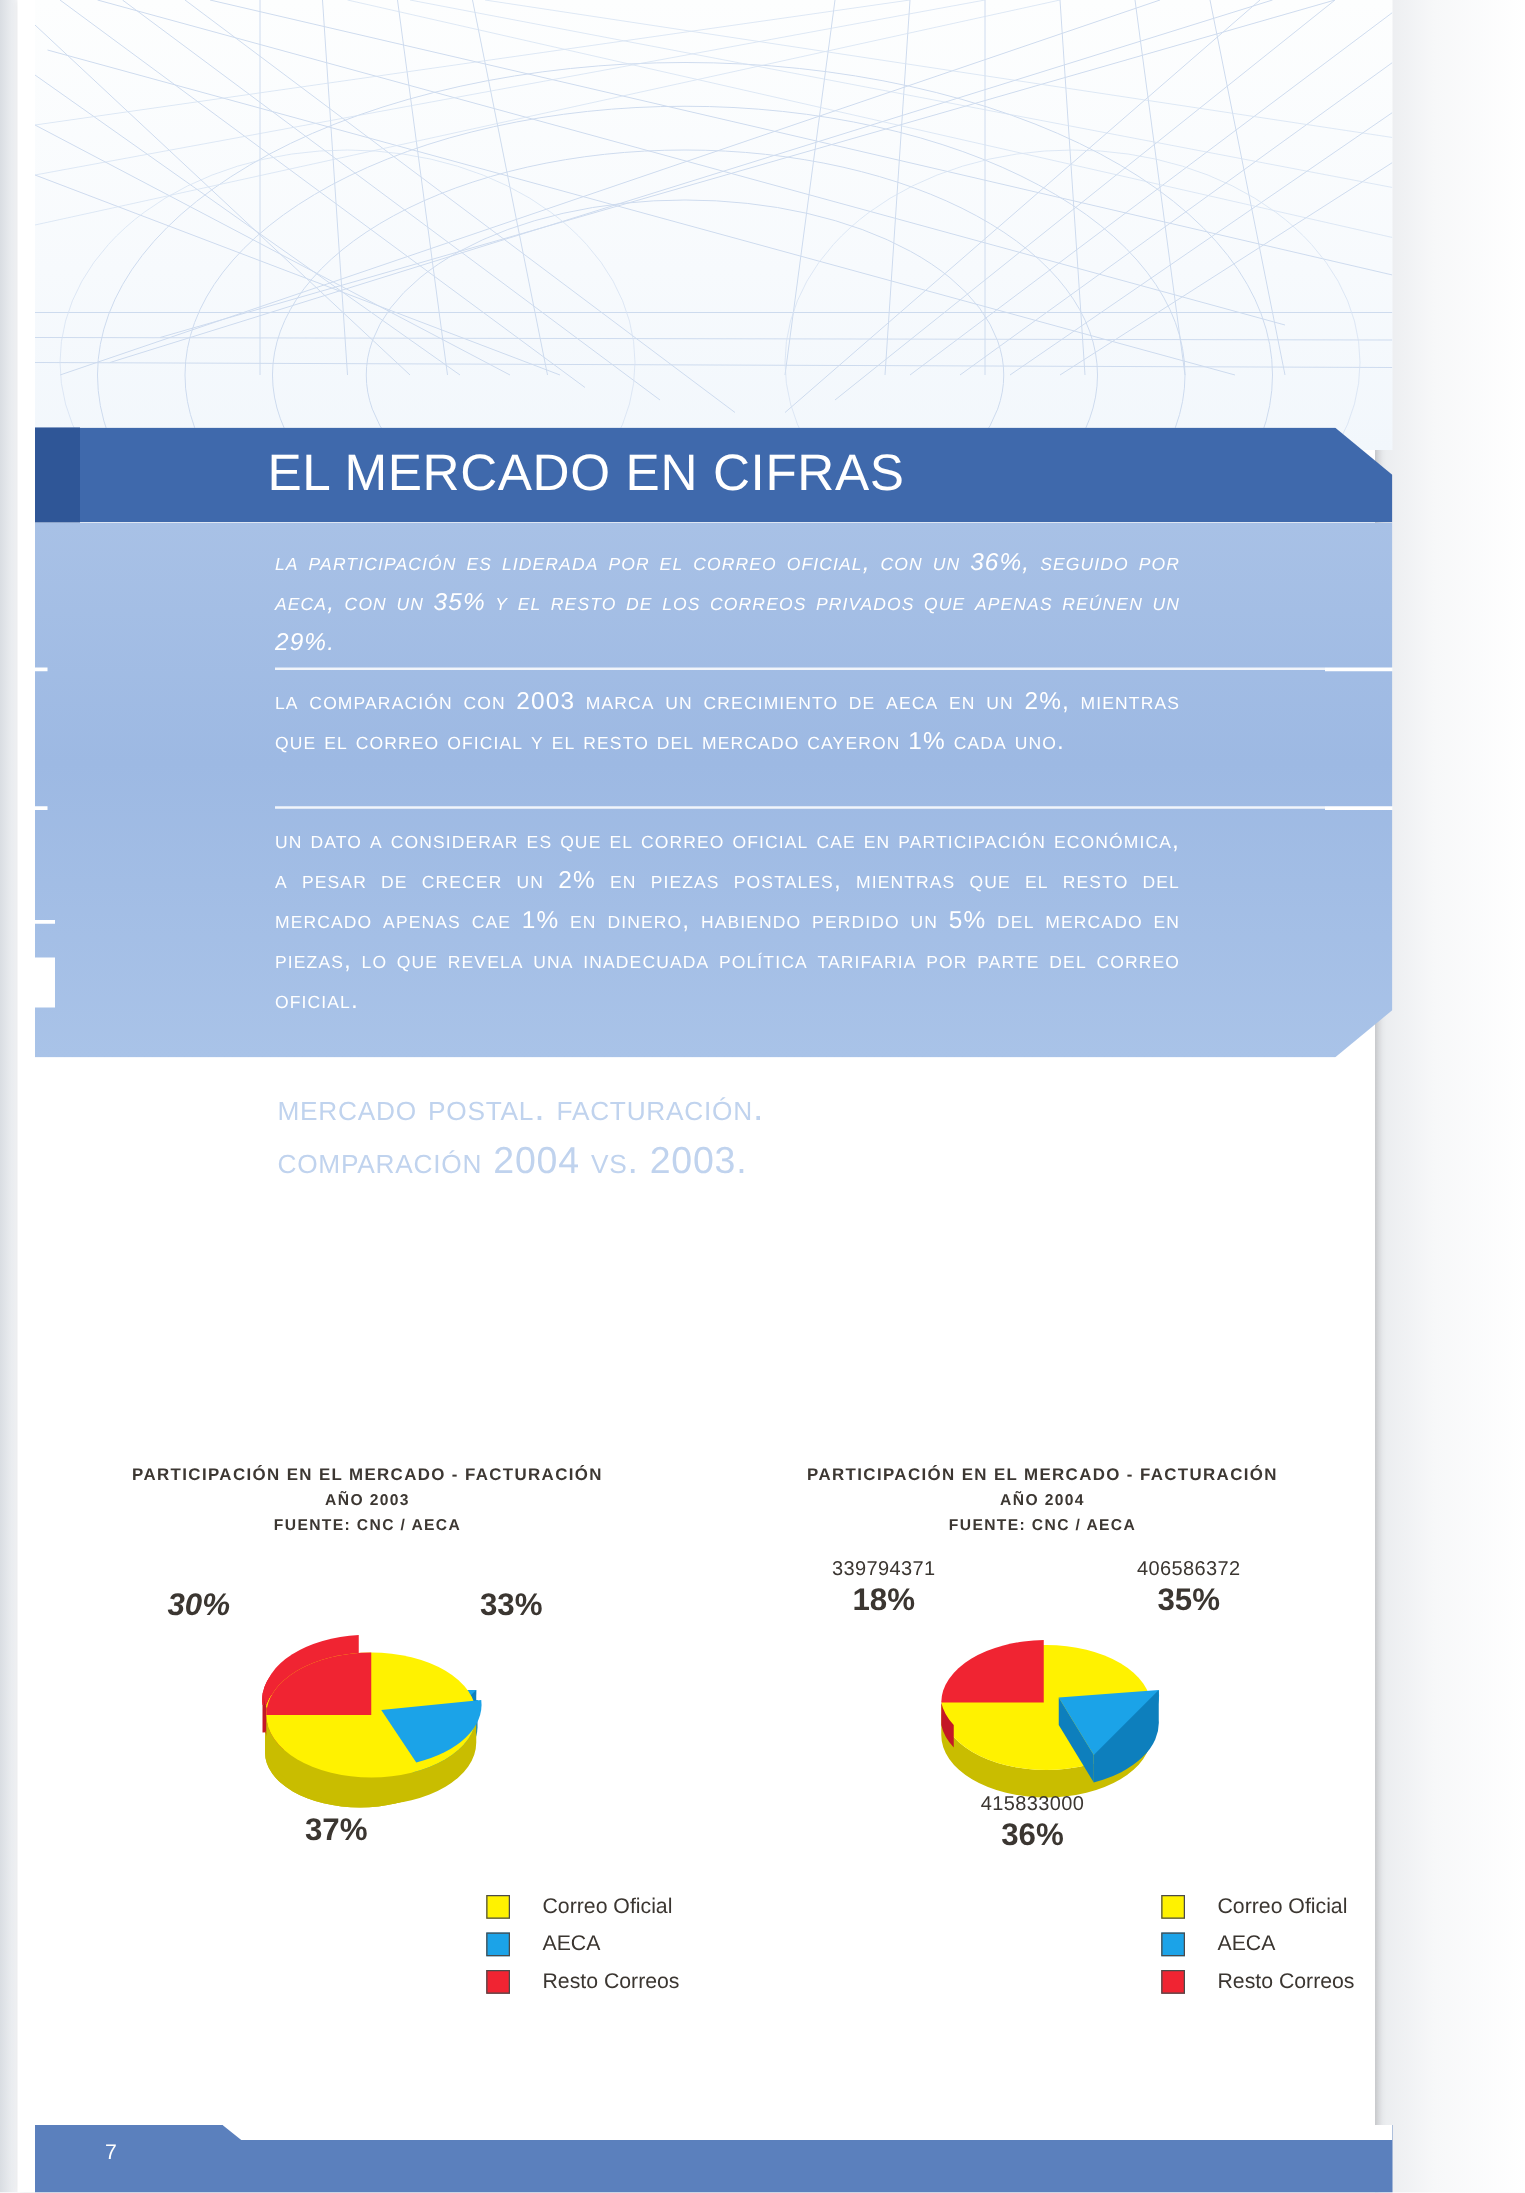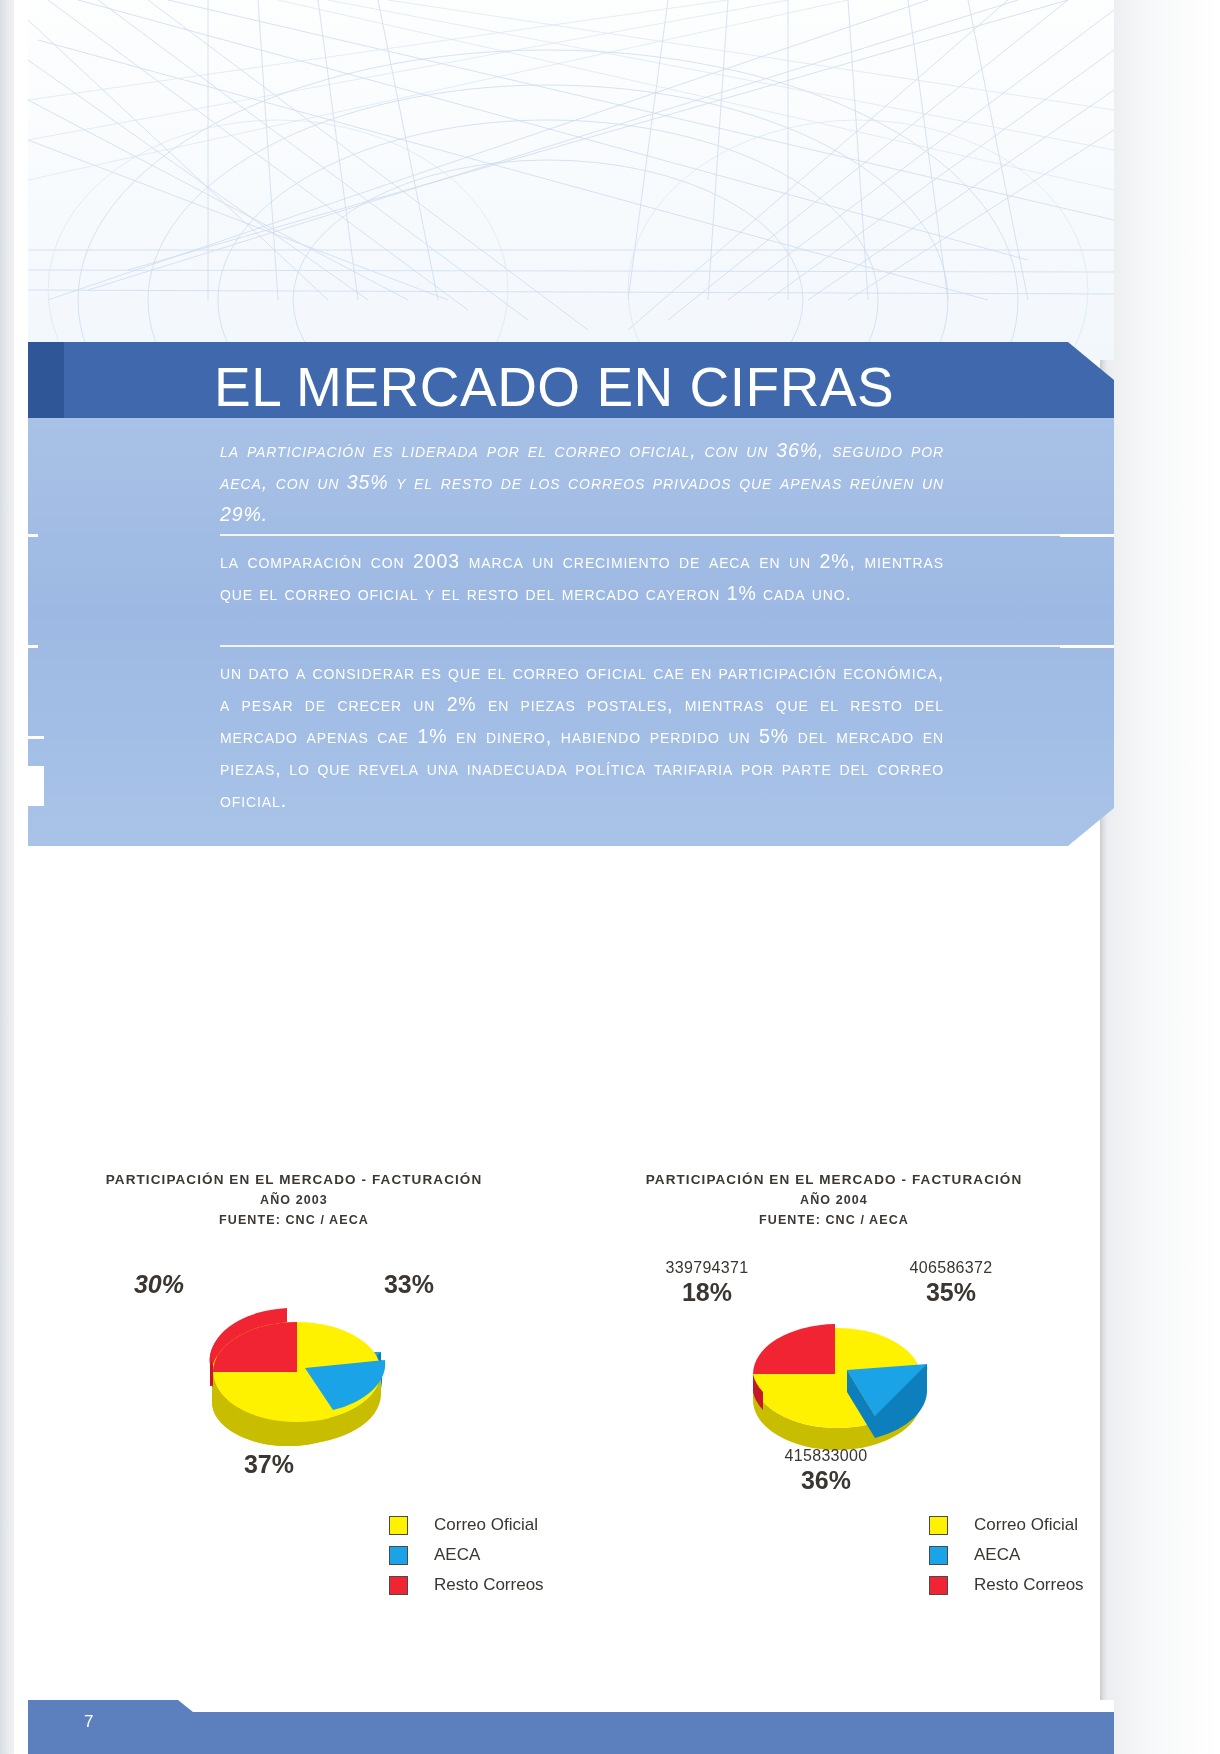--- a/index.html
+++ b/index.html
@@ -46,21 +46,21 @@
     background:#3f69ac;
     clip-path:polygon(0 0, 1040px 0, 1086px 38px, 1086px 76px, 0 76px);
   }
   .title-band-shade{
     position:absolute; left:14px; top:342px; width:36px; height:76px;
     background:#2f5697;
   }
   .page-title{
     position:absolute;
     left:200px; top:355px; width:760px;
-    font-size:55px; letter-spacing:.5px;
+    font-size:41px; letter-spacing:.5px;
     color:#ffffff;
     font-family:"Liberation Sans", sans-serif;
     font-weight:400;
   }
 
   
   .text-panel{
     position:absolute; left:14px; top:418px; width:1086px; height:428px;
     background:linear-gradient(180deg,#a8c1e6 0%, #9db9e3 45%, #a9c3e8 100%);
     clip-path:polygon(0 0, 1086px 0, 1086px 390px, 1040px 428px, 0 428px);
@@ -199,20 +199,24 @@
     <div class="panel-notch" style="left:1046px;top:534px;width:54px;height:3px;"></div>
     <div class="panel-notch" style="left:1046px;top:645px;width:54px;height:3px;"></div>
 
     <div class="panel-rule" style="top:534px;"></div>
     <div class="panel-rule" style="top:645px;"></div>
 
     <div class="para j" style="top:434px;font-style:italic;">La participación es liderada por el Correo Oficial, con un 36%, seguido por AECA, con un 35% y el resto de los correos privados que apenas reúnen un 29%.</div>
     <div class="para j" style="top:545px;">La comparación con 2003 marca un crecimiento de AECA en un 2%, mientras que el Correo Oficial y el resto del mercado cayeron 1% cada uno.</div>
     <div class="para j" style="top:656px;">Un dato a considerar es que el Correo Oficial cae en participación económica, a pesar de crecer un 2% en piezas postales, mientras que el resto del mercado apenas cae 1% en dinero, habiendo perdido un 5% del mercado en piezas, lo que revela una inadecuada política tarifaria por parte del Correo Oficial.</div>
 
+    <div class="section-heading">
+      <div>Mercado postal. Facturación.</div>
+      <div>Comparación 2004 vs. 2003.</div>
+    </div>
 
     <div class="chart-block" style="left:50px;top:1170px;width:520px;height:420px;">
 
       <div class="chart-title" style="width:460px;">
         <div>PARTICIPACIÓN EN EL MERCADO - FACTURACIÓN</div>
         <div class="l2">AÑO 2003</div>
         <div class="l3">FUENTE: CNC / AECA</div>
       </div>
 
       <div class="pie-area" style="width:460px;height:230px;margin-top:30px;">
@@ -289,21 +293,21 @@
     </div>
 
     <div class="chart-block" style="left:590px;top:1170px;width:520px;height:420px;">
 
       <div class="chart-title" style="width:460px;">
         <div>PARTICIPACIÓN EN EL MERCADO - FACTURACIÓN</div>
         <div class="l2">AÑO 2004</div>
         <div class="l3">FUENTE: CNC / AECA</div>
       </div>
 
-      <div class="pie-area" style="width:460px;height:230px;margin-top:36px;">
+      <div class="pie-area" style="width:460px;height:230px;margin-top:24px;">
         <svg width="340" height="230" viewBox="0 0 340 230" style="position:absolute;left:55px;top:0;">
 
           <path d="M94 112 A84 50 0 0 0 262 112 L262 134 A84 50 0 0 1 94 134 Z" fill="#c9bd00"></path>
           <path d="M178 112 m-84 0 a84 50 0 1 0 168 0 a84 50 0 1 0 -168 0" fill="#FFF200"></path>
 
           <path d="M94 108 L176 108 L176 58 A84 50 0 0 0 94 108 Z" fill="#F02432"></path>
           <path d="M94 108 A84 50 0 0 0 104 126 L104 144 A84 50 0 0 1 94 126 Z" fill="#c41826"></path>
 
           <path d="M188 104 L268 98 A86 52 0 0 1 216 150 Z" fill="#1BA3E8"></path>
           <path d="M216 150 L216 172 A86 52 0 0 0 268 122 L268 98 Z" fill="#0d7fbd"></path>

